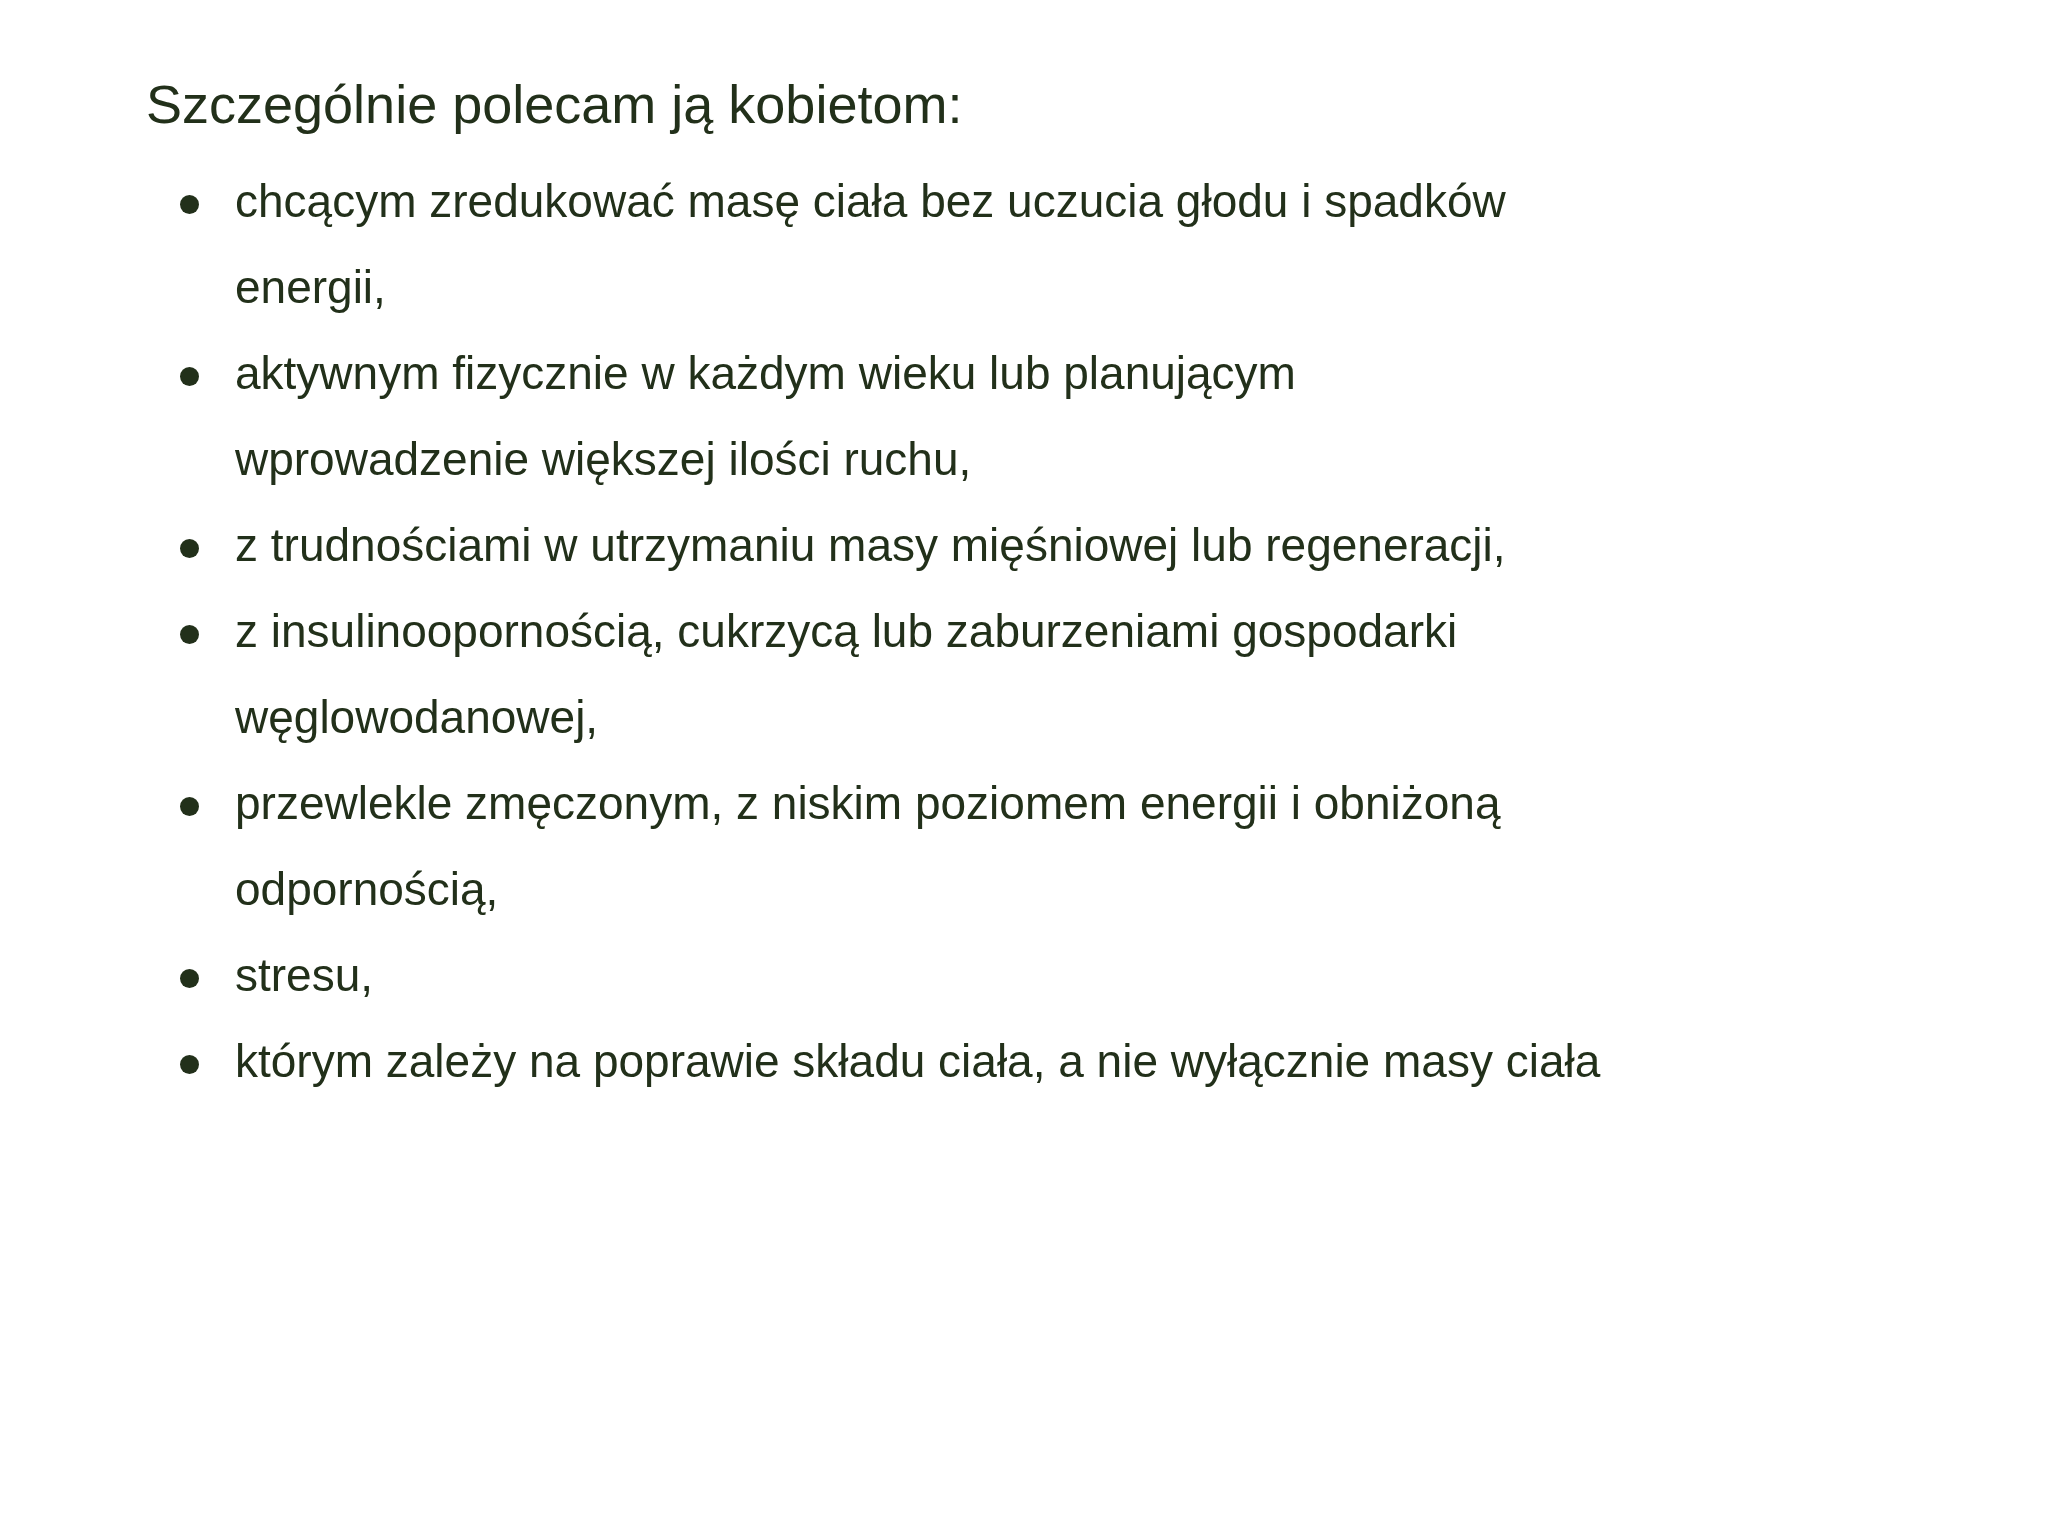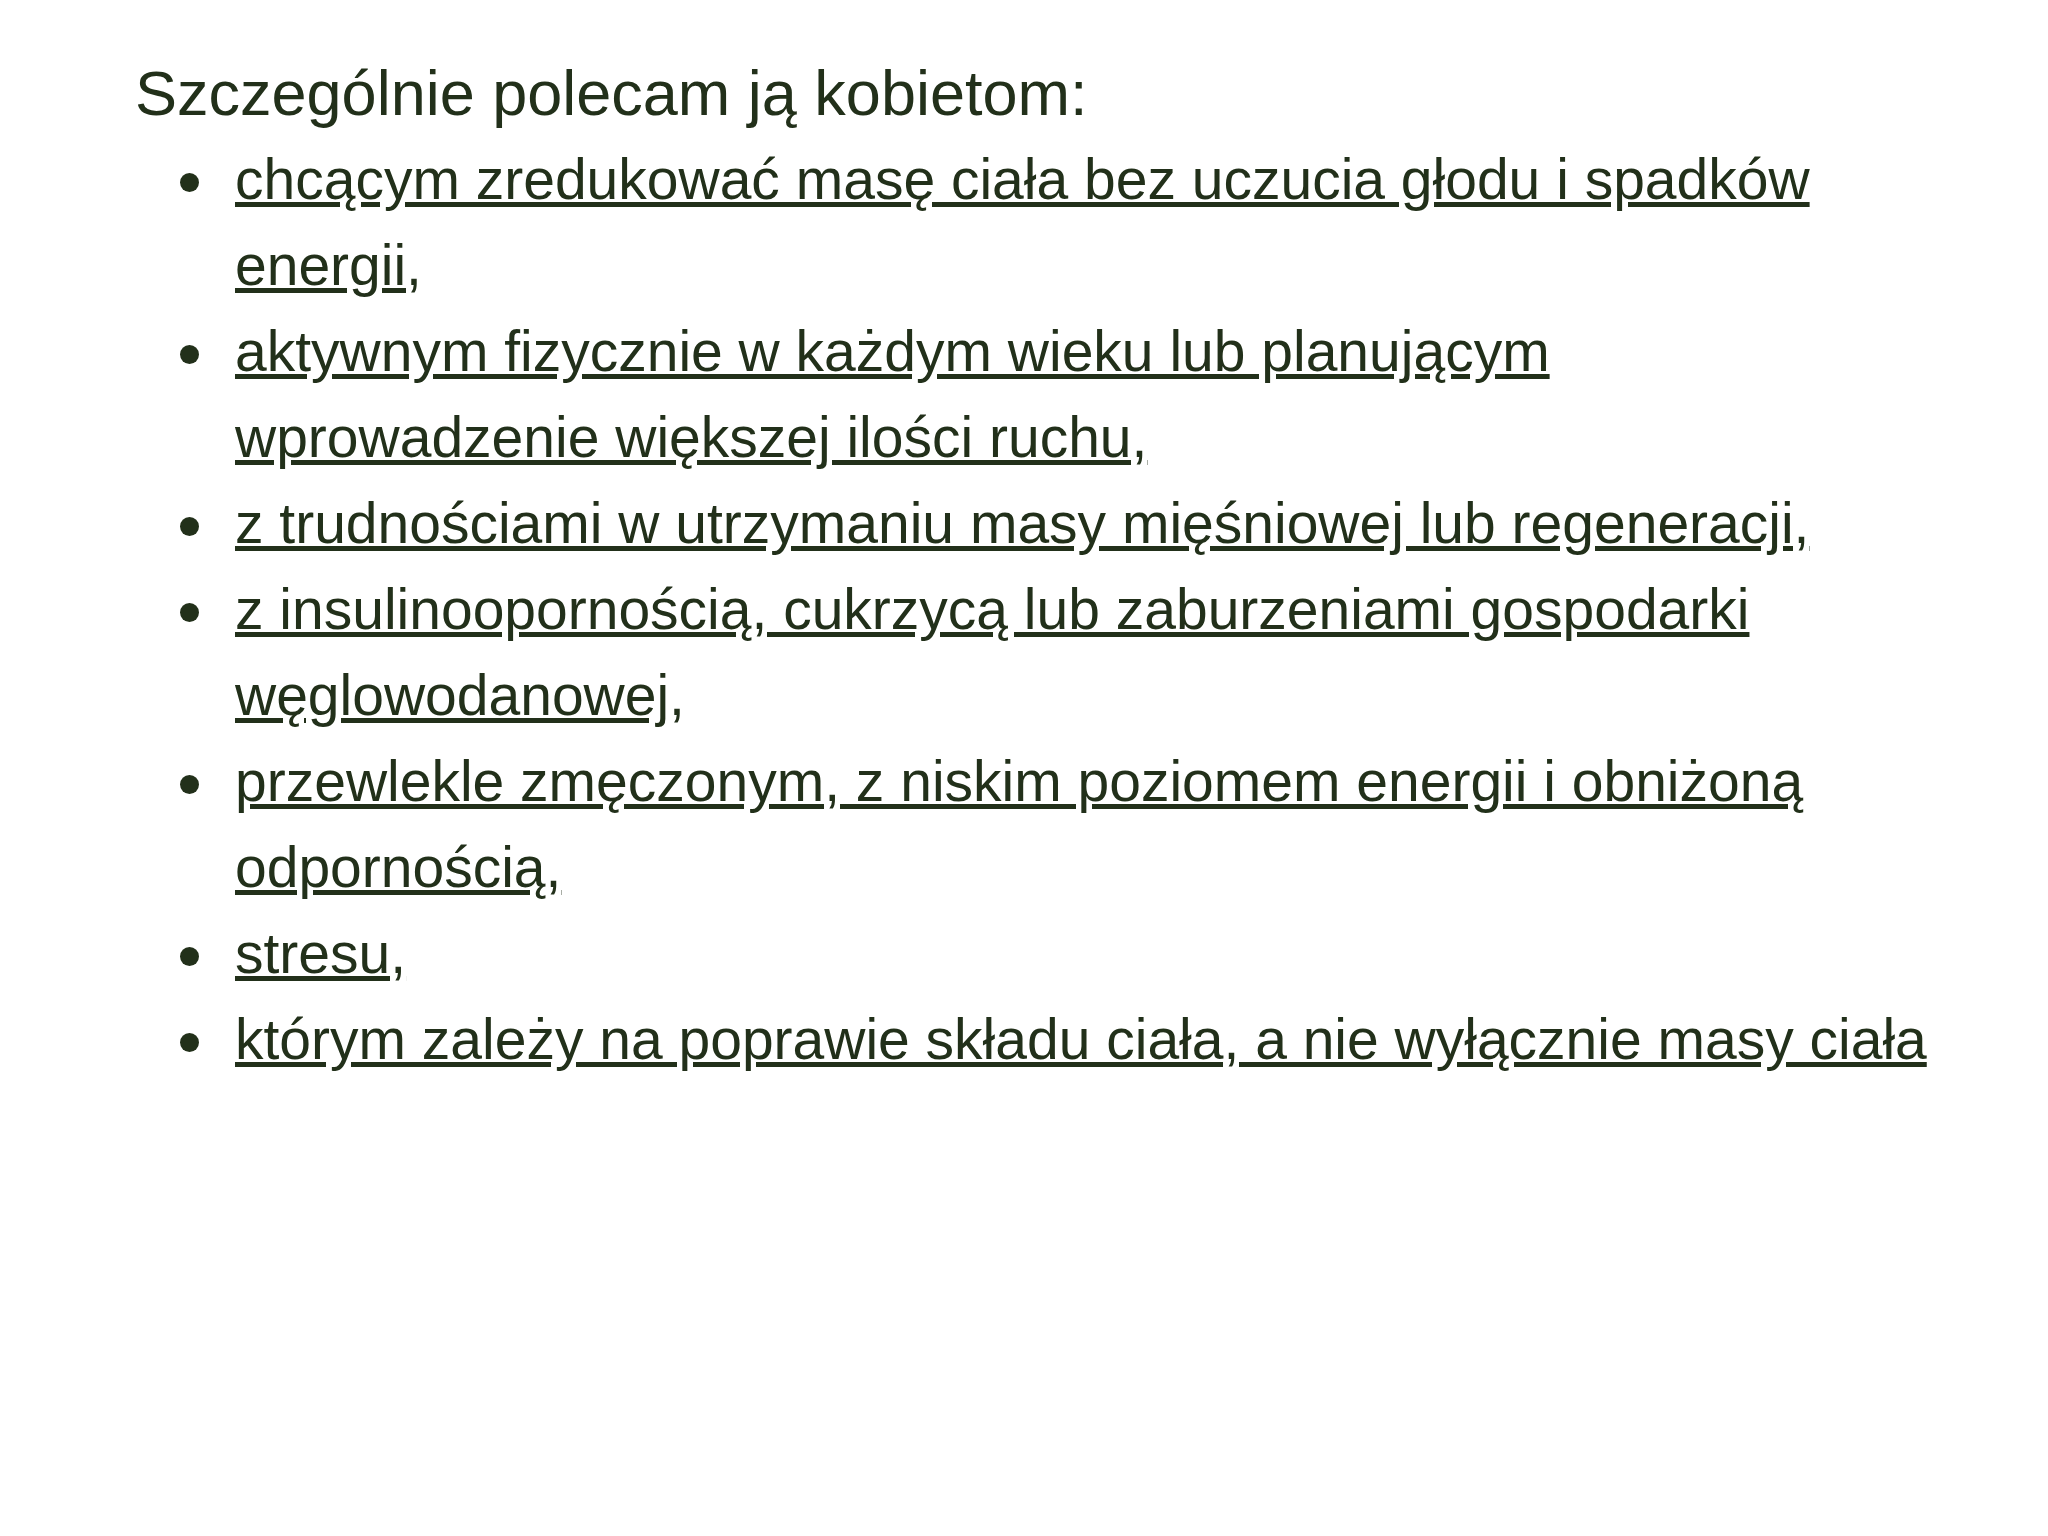--- a/index.html
+++ b/index.html
@@ -18,39 +18,38 @@
     overflow: hidden;
     font-family: "Liberation Sans", sans-serif;
     color: var(--ink);
   }
   .page {
     width: 2048px;
     height: 1536px;
     padding: 50px 0 0 135px;
   }
   .heading {
-    margin: 0;
-    font-size: 63px;
+    margin: 11px;
+    font-size: 54px;
     line-height: 86px;
     font-weight: 400;
     color: var(--ink);
     white-space: nowrap;
   }
   .bullet-list {
     margin: 0;
     padding: 0 0 0 100px; 
     list-style: none;
   }
   .bullet-list li {
     position: relative;
-    font-size: 57px;
+    font-size: 46px;
     line-height: 86px;
     font-weight: 400;
     color: var(--ink);
-    text-decoration: underline;
   }
   .dot {
     position: absolute;
     left: -55px;
     top: 37px;
     width: 19px;
     height: 19px;
     border-radius: 50%;
     background: var(--ink);
   }

